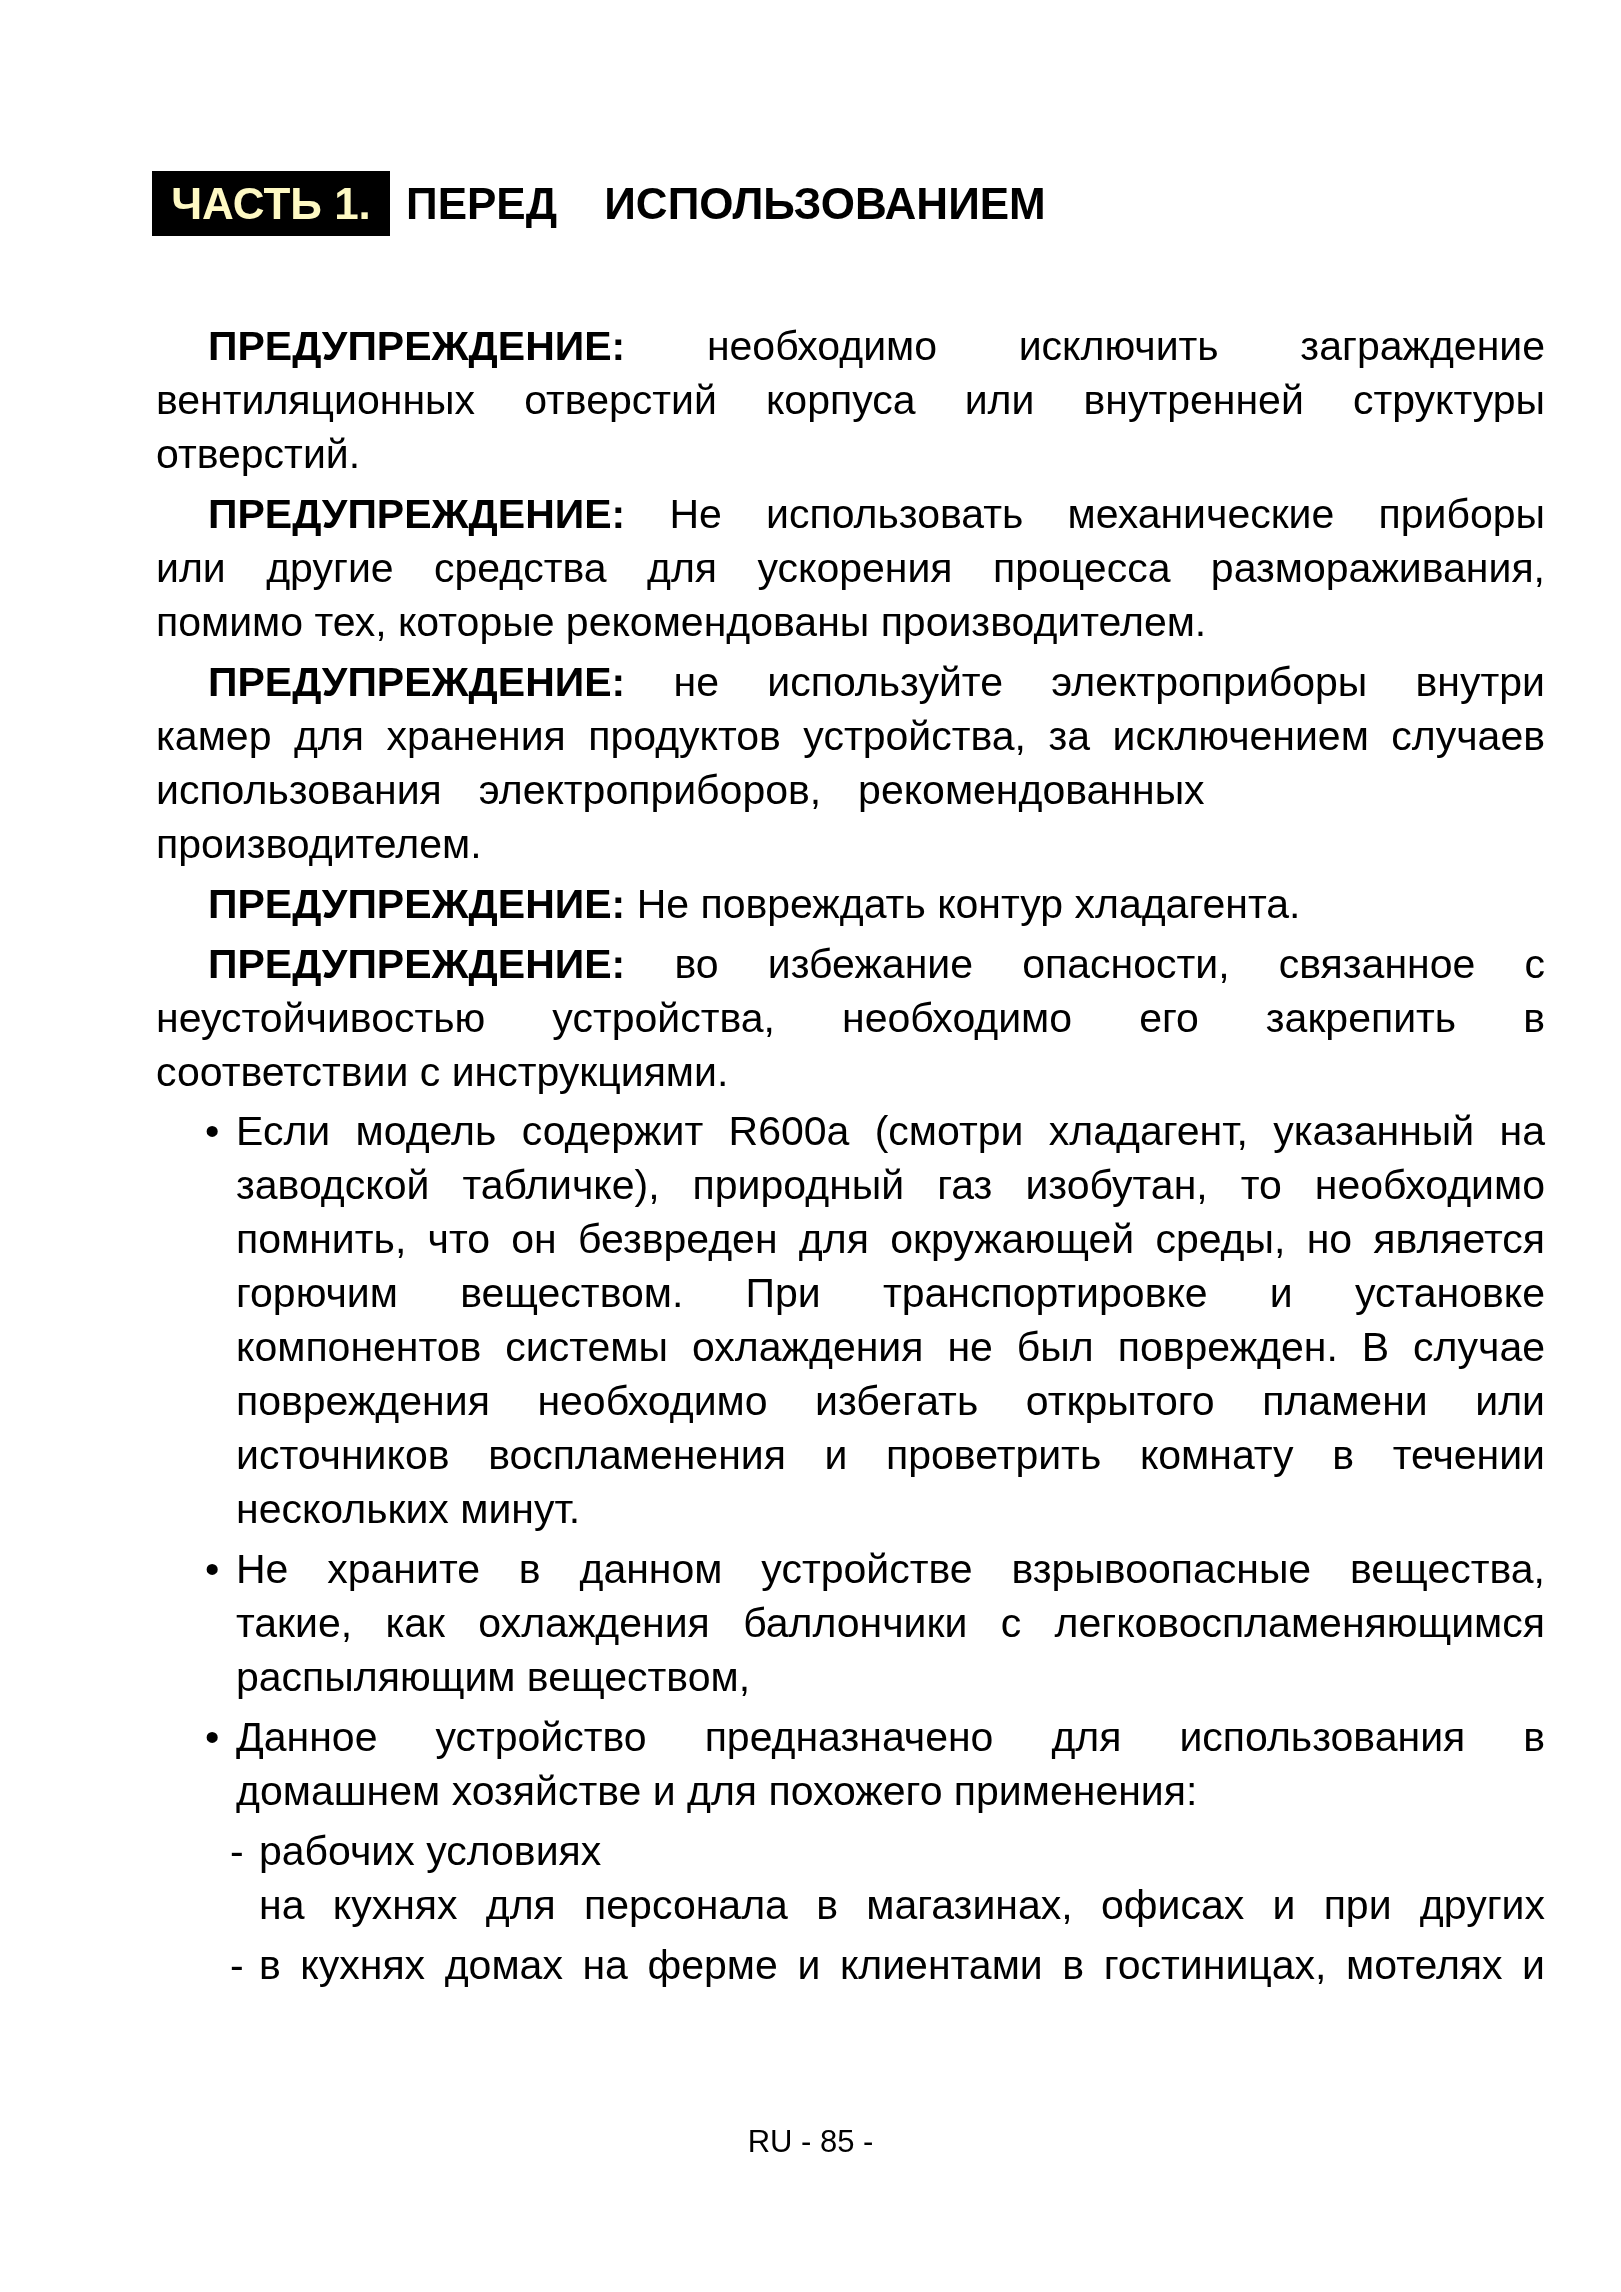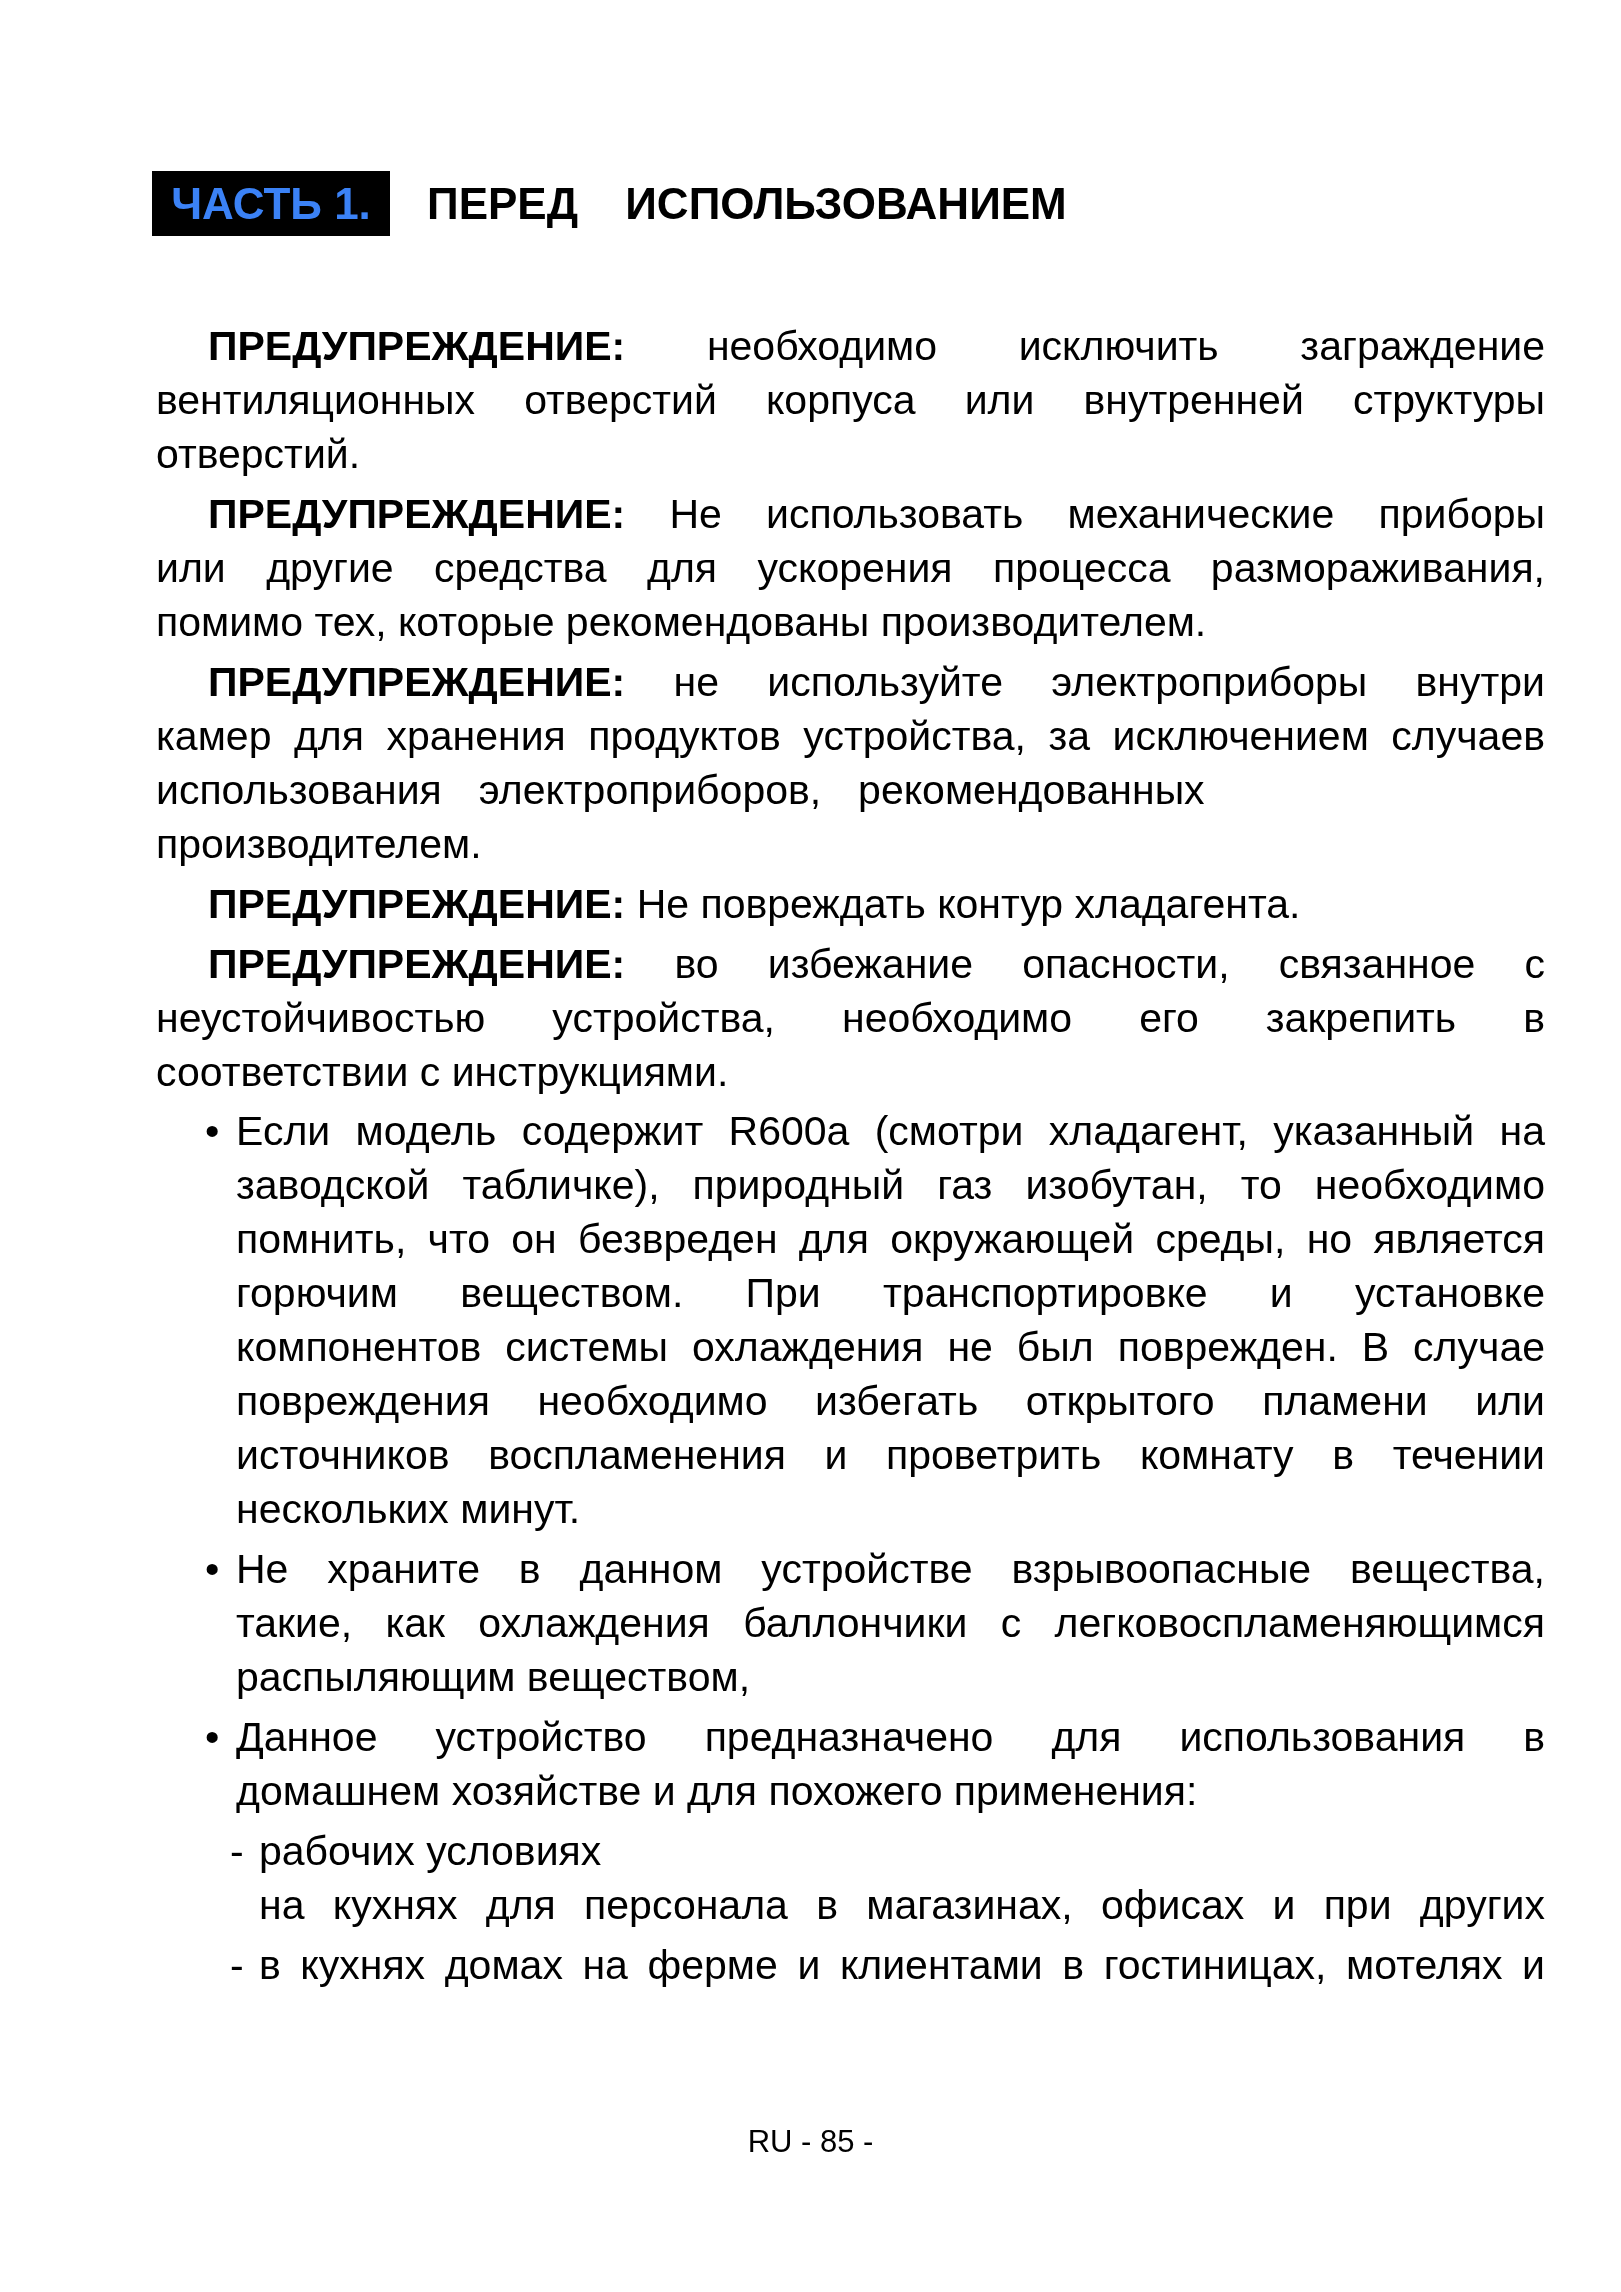--- a/index.html
+++ b/index.html
@@ -22,31 +22,31 @@
     position: absolute;
     left: 152px;
     top: 171px;
     display: flex;
     align-items: center;
   }
   .part-box {
     width: 238px;
     height: 65px;
     background: #000000;
-    color: #3b82f6;
+    color: #fef9c3;
     display: flex;
     align-items: center;
     justify-content: center;
     font-size: 44px;
     font-weight: bold;
     white-space: nowrap;
     flex: 0 0 auto;
   }
   .page-title {
-    margin-left: 37px;
+    margin-left: 16px;
     font-size: 44px;
     font-weight: bold;
     word-spacing: 35px;
     white-space: nowrap;
     text-align: right;
   }
 
   
   .content {
     position: absolute;

